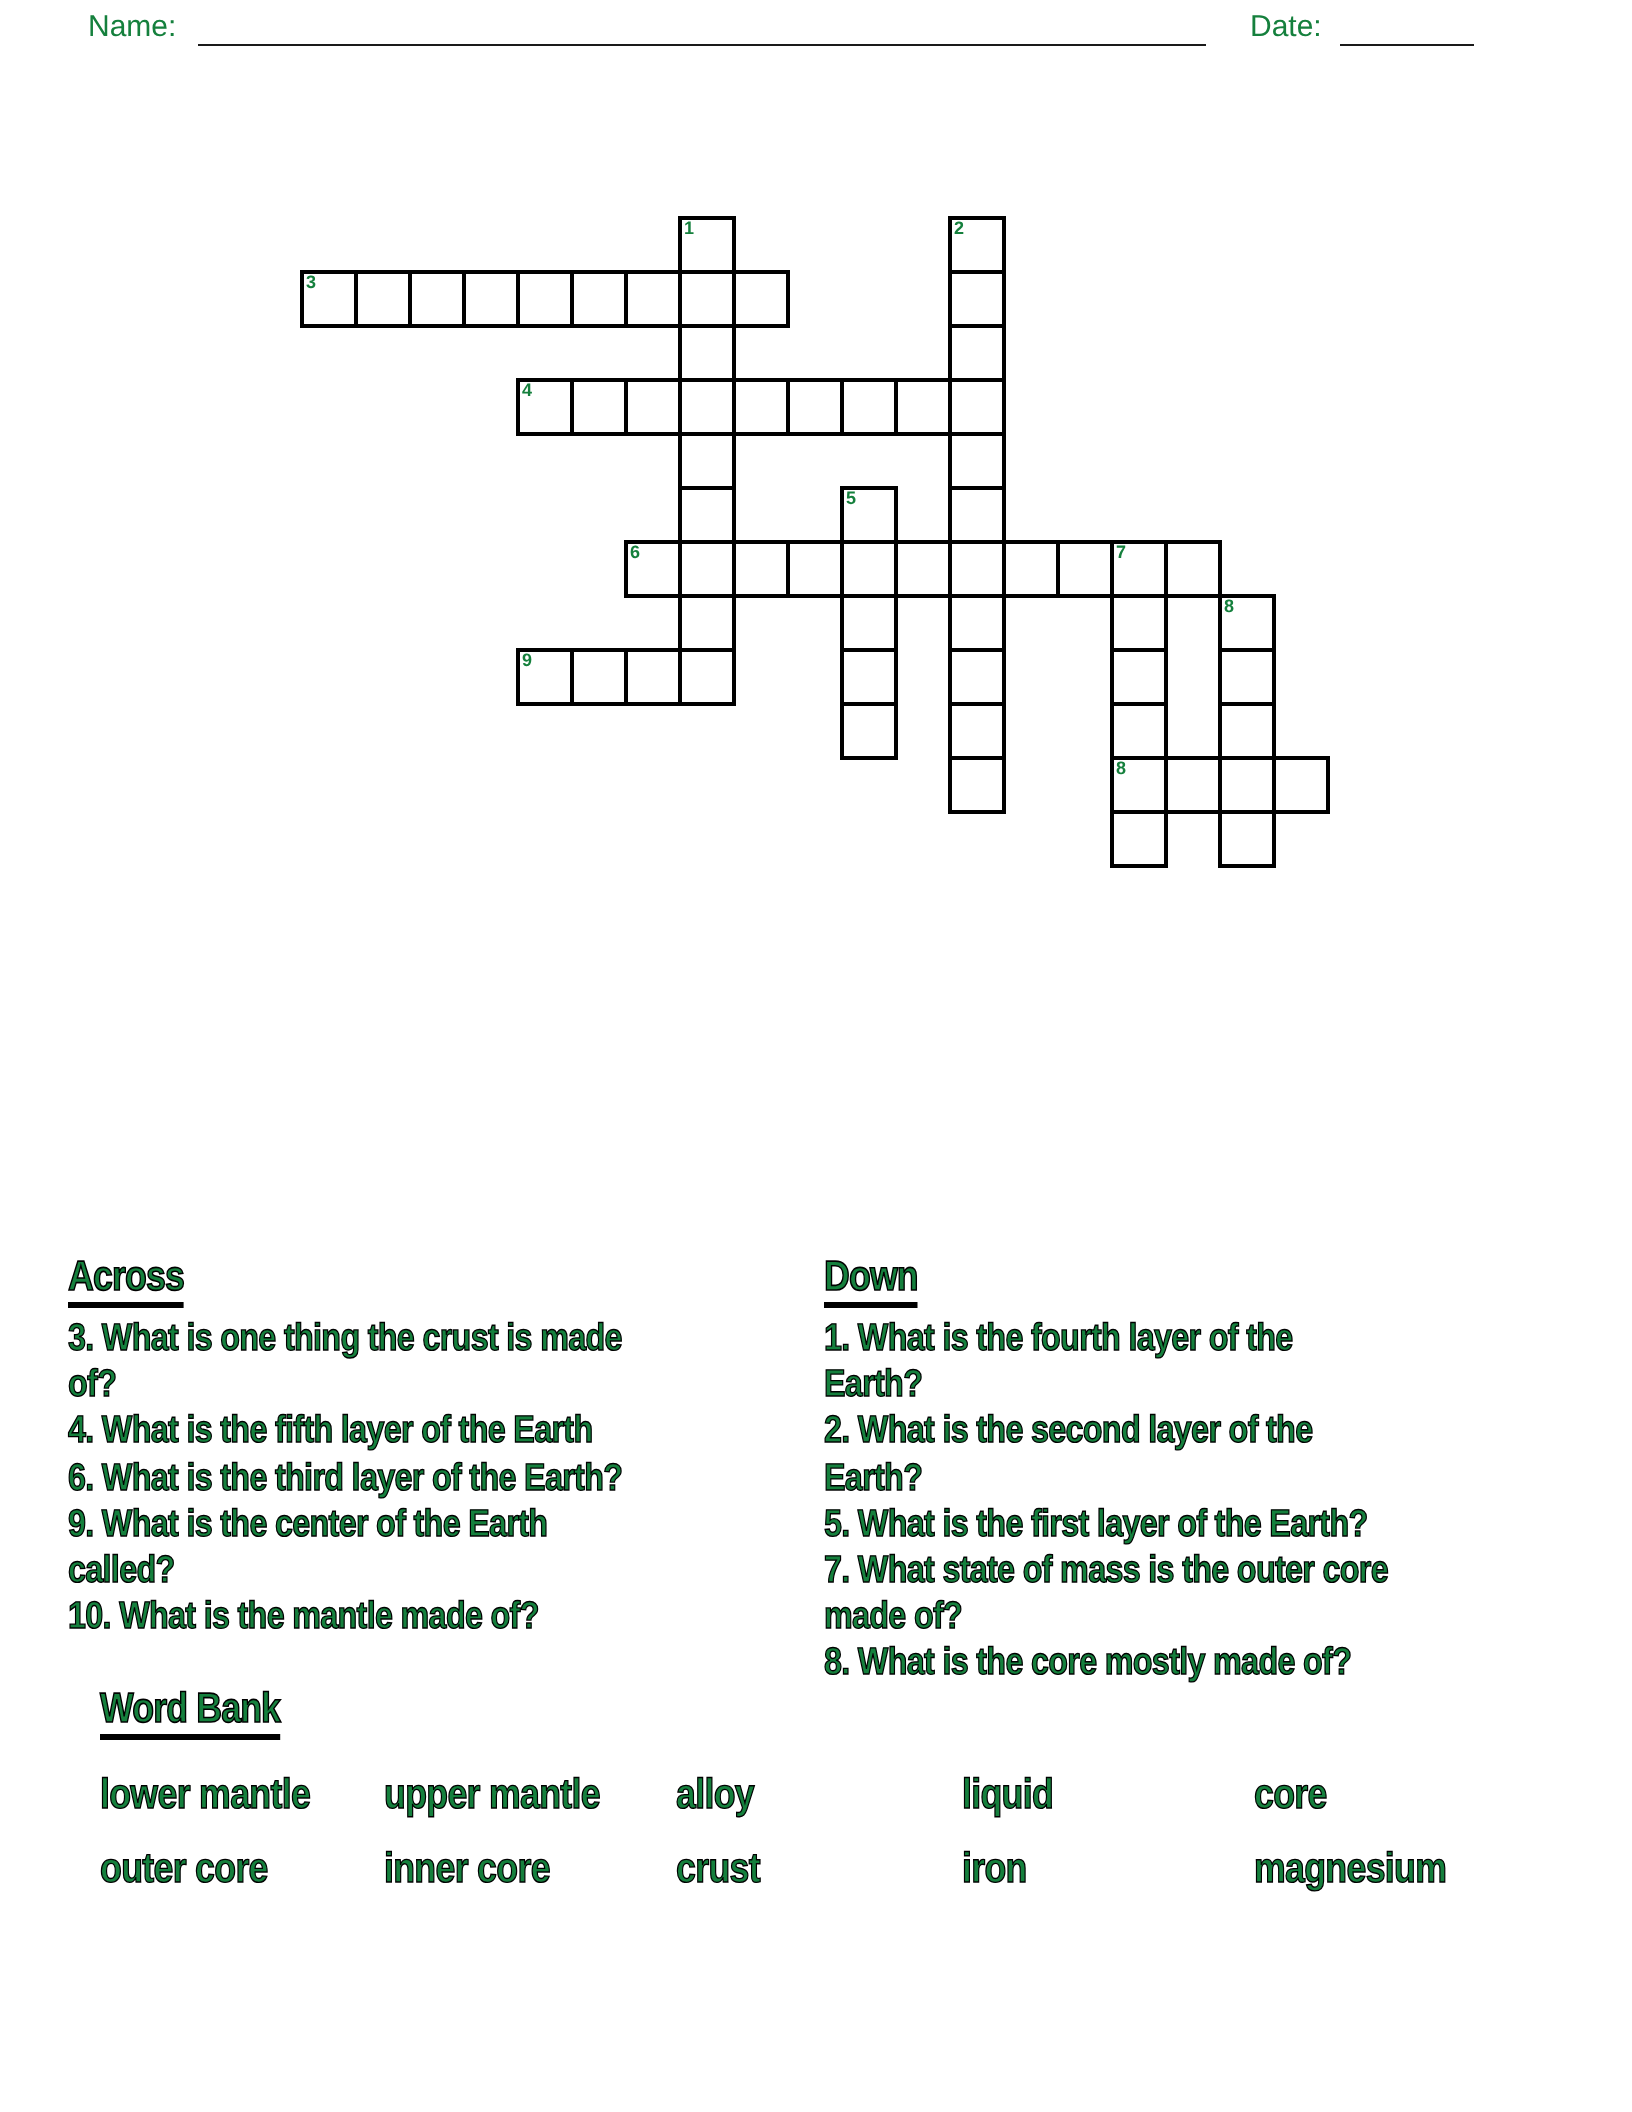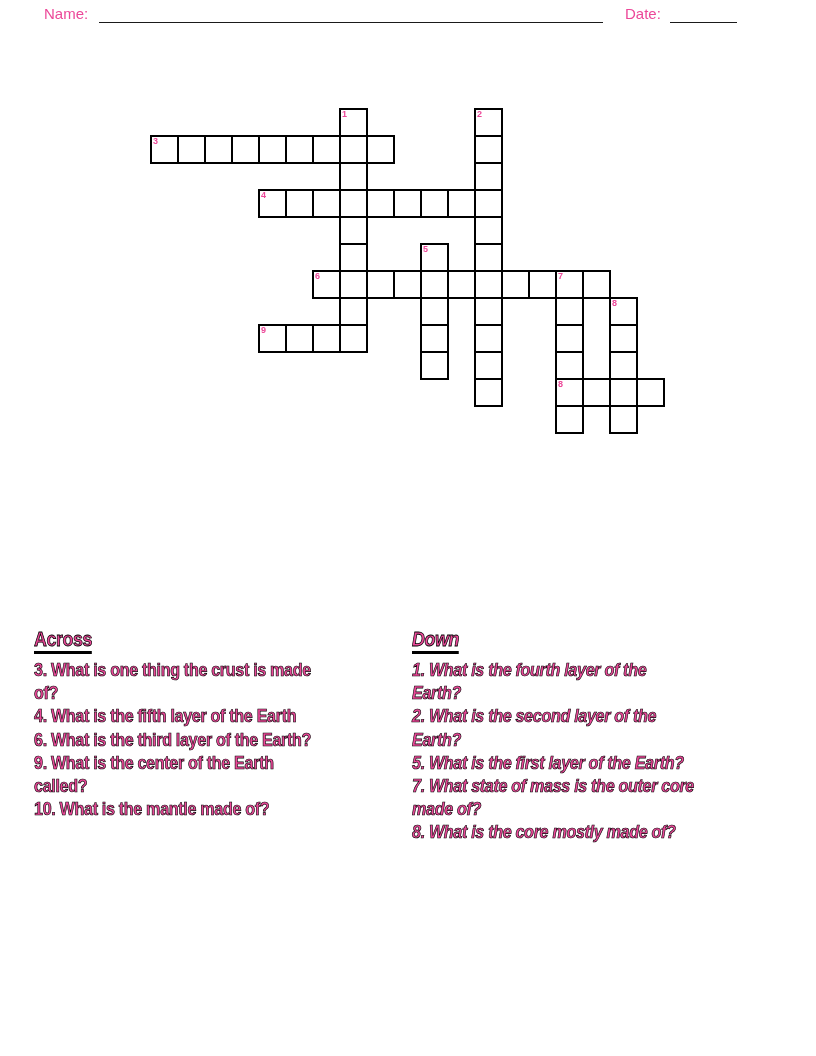--- a/index.html
+++ b/index.html
@@ -1,18 +1,18 @@
 <!DOCTYPE html>
 <html><head>
 <meta charset="utf-8">
 <style>
   html,body { margin:0; padding:0; background:#fff; }
   .page {
     position:relative; width:816px; height:1056px; background:#ffffff;
-    font-family:"Liberation Sans", sans-serif; color:#ec4899; overflow:hidden;
+    font-family:"Liberation Sans", sans-serif; color:#15803d; overflow:hidden;
   }
 
   
   .hdr-label { position:absolute; top:5px; font-size:15px; line-height:18px; }
   #name-label { left:44px; }
   #date-label { left:625px; }
   .field-line { position:absolute; top:5px; height:17px; border-bottom:1.6px solid #1a1a1a; }
   #name-line { left:99px;  width:504px; }
   #date-line { left:670px; width:67px;  }
 
@@ -25,21 +25,21 @@
   
   #grid { position:absolute; left:150px; top:108px; }
   .cell { position:absolute; width:29px; height:29px; box-sizing:border-box;
           border:2px solid #000; background:#fff; }
   .cellnum { position:absolute; top:-1px; left:1px; font-size:9px; font-weight:bold;
           line-height:11px; letter-spacing:-0.5px; }
 
   
   .clue-col { position:absolute; top:628px; }
   #across-col { left:34px;  width:370px; }
-  #down-col   { left:412px; width:395px;font-style:italic; }
+  #down-col   { left:412px; width:395px; }
   .clue-heading { display:inline-block; margin:0 0 4px 0; padding-bottom:1px;
           font-size:21px; font-weight:bold; line-height:22px; border-bottom:3px solid #000;
           transform:scaleX(0.85); transform-origin:0 50%;
           -webkit-text-stroke:0.8px #000; letter-spacing:-0.5px; }
   .clue { margin:0; font-size:19px; font-weight:bold; line-height:23.2px; white-space:pre;
           transform:scaleX(0.85); transform-origin:0 0;
           -webkit-text-stroke:0.7px #000; letter-spacing:-0.4px; }
 
   
   #word-bank { position:absolute; left:50px; top:844px; width:716px; }
@@ -162,14 +162,29 @@
     <p class="clue">1. What is the fourth layer of the
 Earth?</p>
     <p class="clue">2. What is the second layer of the
 Earth?</p>
     <p class="clue">5. What is the first layer of the Earth?</p>
     <p class="clue">7. What state of mass is the outer core
 made of?</p>
     <p class="clue">8. What is the core mostly made of?</p>
   </div>
 
+  <div id="word-bank">
+    <p class="clue-heading">Word Bank</p>
+    <div class="bank-grid">
+      <span class="bank-word">lower mantle</span>
+      <span class="bank-word">upper mantle</span>
+      <span class="bank-word">alloy</span>
+      <span class="bank-word">liquid</span>
+      <span class="bank-word">core</span>
+      <span class="bank-word">outer core</span>
+      <span class="bank-word">inner core</span>
+      <span class="bank-word">crust</span>
+      <span class="bank-word">iron</span>
+      <span class="bank-word">magnesium</span>
+    </div>
+  </div>
 
 </div>
 
 </body></html>

